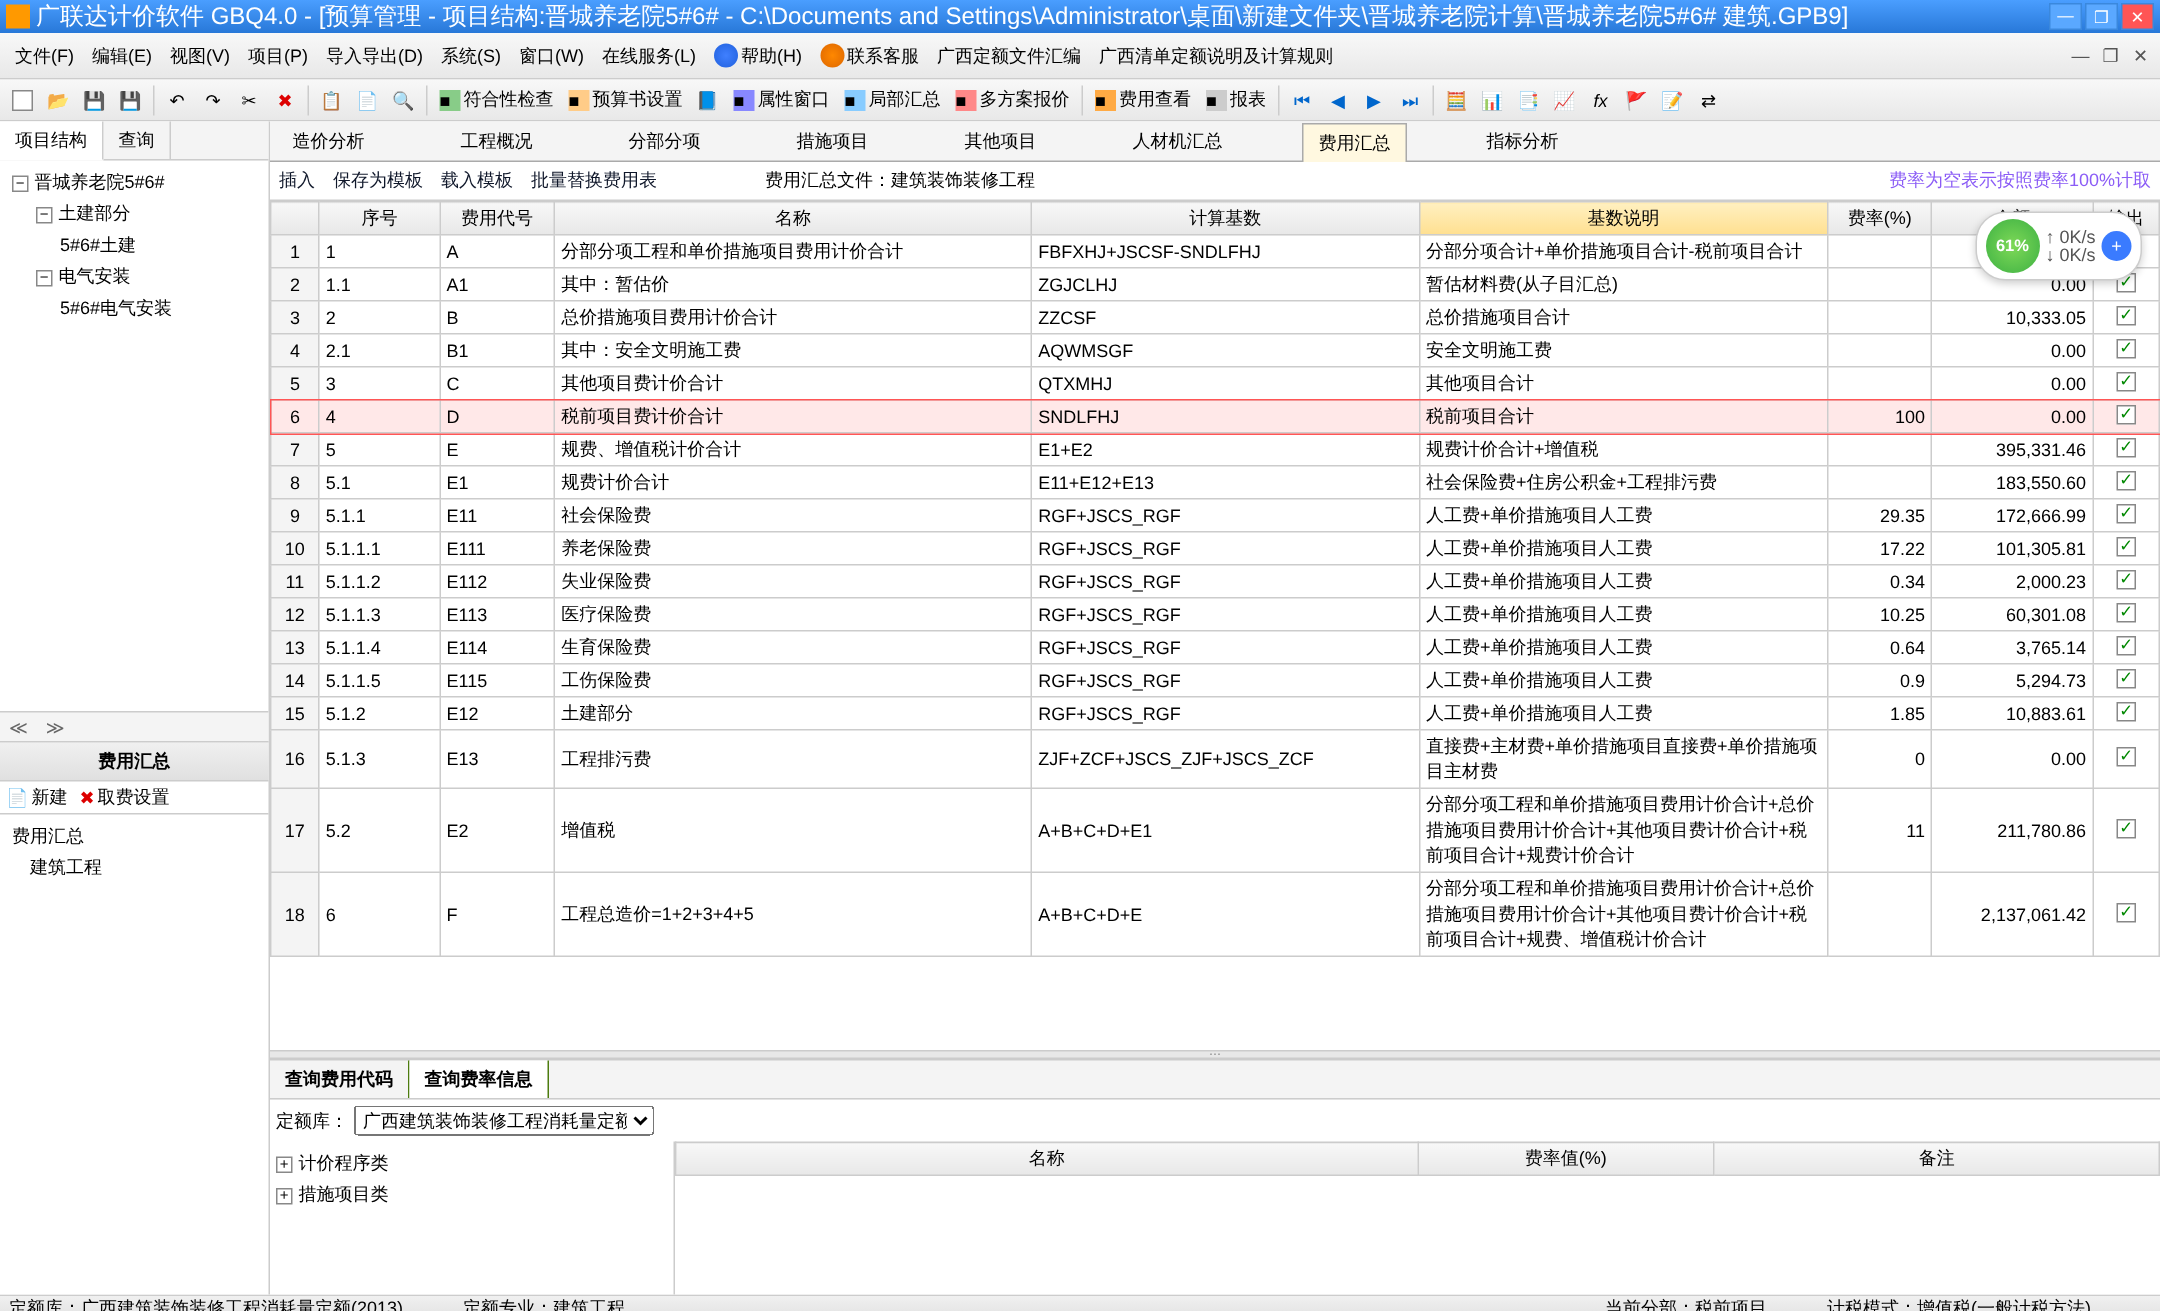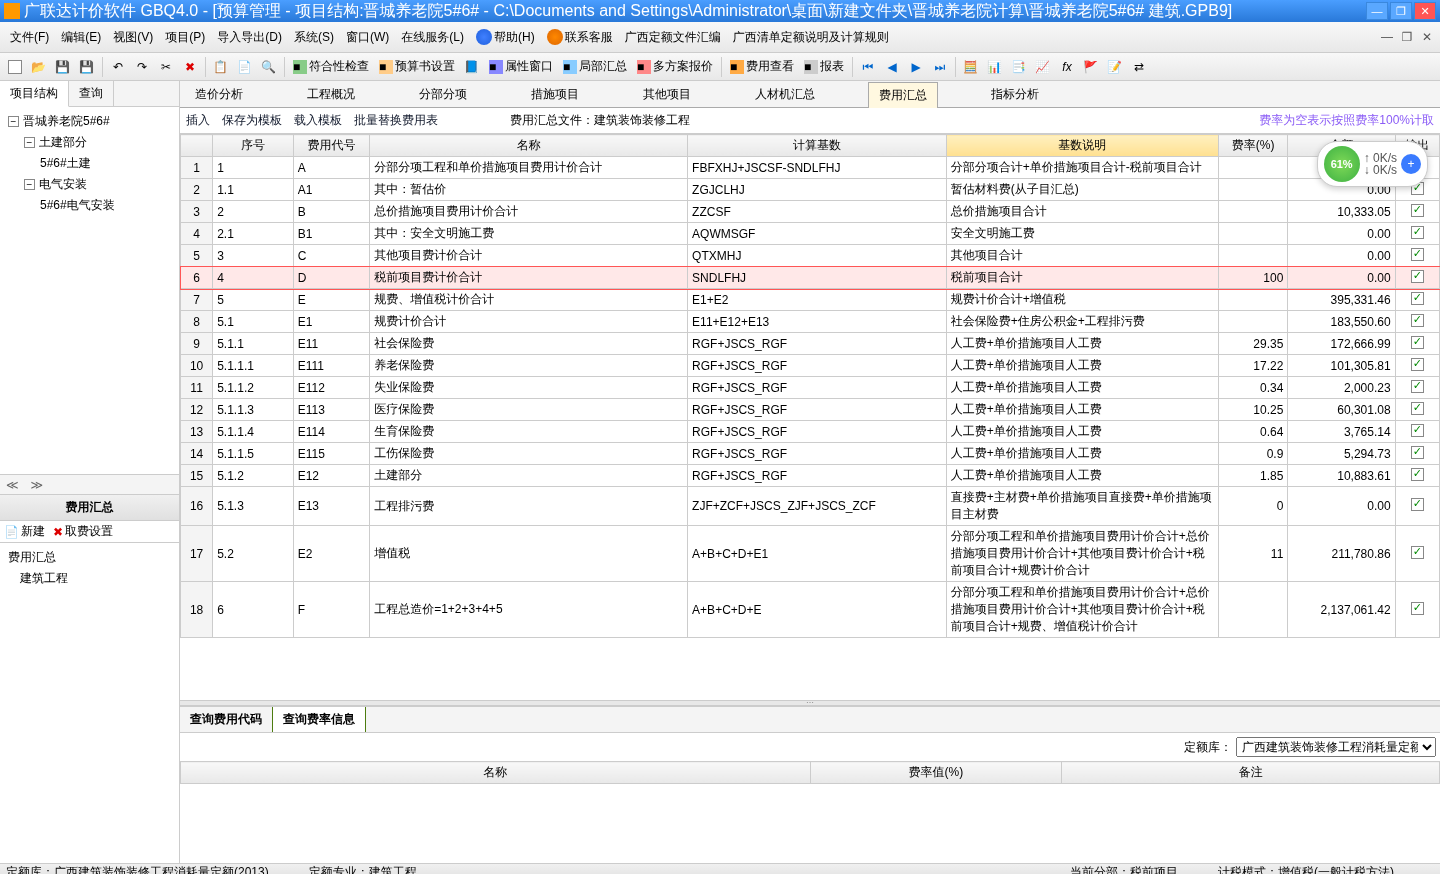--- a/index.html
+++ b/index.html
@@ -57,21 +57,21 @@
 table.grid td.num { text-align: right; }
 table.grid td.center { text-align: center; }
 table.grid tr.selected td { background: #ffe8e8; }
 table.grid tr.selected { outline: 1px solid #ff5555; }
 .checkbox { width: 13px; height: 13px; border: 1px solid #888; display: inline-block; position: relative; background: #fff; }
 .checkbox.checked::after { content: "✓"; color: #008800; position: absolute; top: -2px; left: 1px; font-size: 11px; }
 .bottom-tabs { display: flex; background: #f4f4f4; border-top: 1px solid #ccc; border-bottom: 1px solid #ccc; }
 .bottom-tab { padding: 4px 10px; cursor: pointer; border-right: 1px solid #4d7c0f; font-weight: bold; }
 .bottom-tab.active { background: #fff; }
 .bottom-content { height: 130px; display: flex; flex-direction: column; }
-.bottom-toolbar { display: flex; align-items: center; padding: 4px; gap: 4px; justify-content: flex-end; }
+.bottom-toolbar { display: flex; align-items: center; padding: 4px; gap: 4px; }
 .bottom-toolbar select { font-size: 12px; padding: 1px; width: 200px; }
 .bottom-split { display: flex; flex: 1; }
 .bottom-left { width: 270px; border-right: 1px solid #ccc; padding: 4px; }
 .bottom-left-item { padding: 2px 0; cursor: pointer; }
 .bottom-left-item .tree-toggle { margin-right: 4px; }
 .bottom-right { flex: 1; }
 table.bgrid { border-collapse: collapse; width: 100%; }
 table.bgrid th { border: 1px solid #ccc; padding: 2px 4px; background: linear-gradient(#f8f8f8, #e8e8e8); font-weight: normal; }
 .statusbar { height: 18px; background: linear-gradient(#f0f0f0, #e0e0e0); border-top: 1px solid #ccc; display: flex; align-items: center; padding: 0 6px; font-size: 11px; }
 .statusbar .cell { margin-right: 40px; }
@@ -453,20 +453,24 @@
     <div class="bottom-tabs">
       <div class="bottom-tab">查询费用代码</div>
       <div class="bottom-tab active">查询费率信息</div>
     </div>
     <div class="bottom-content">
       <div class="bottom-toolbar">
         <span>定额库：</span>
         <select><option>广西建筑装饰装修工程消耗量定额(20</option></select>
       </div>
       <div class="bottom-split">
+        <div class="bottom-left">
+          <div class="bottom-left-item"><span class="tree-toggle">+</span><span>计价程序类</span></div>
+          <div class="bottom-left-item"><span class="tree-toggle">+</span><span>措施项目类</span></div>
+        </div>
         <div class="bottom-right">
           <table class="bgrid">
             <thead>
                 <tr>
               <th style="width:50%">名称</th>
               <th style="width:20%">费率值(%)</th>
               <th>备注</th>
             </tr>
               </thead>
           </table>

